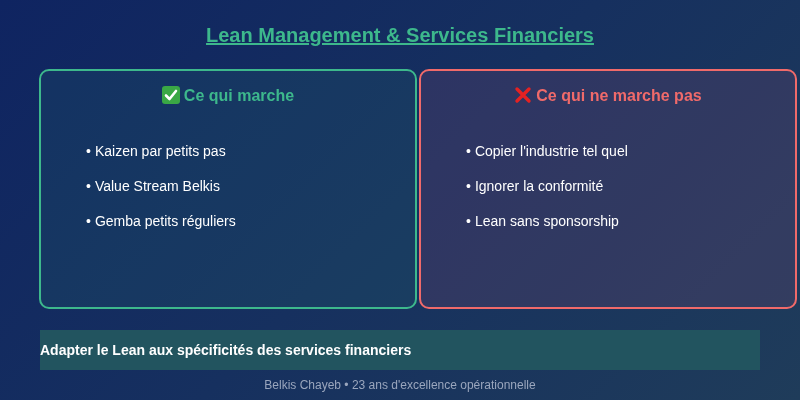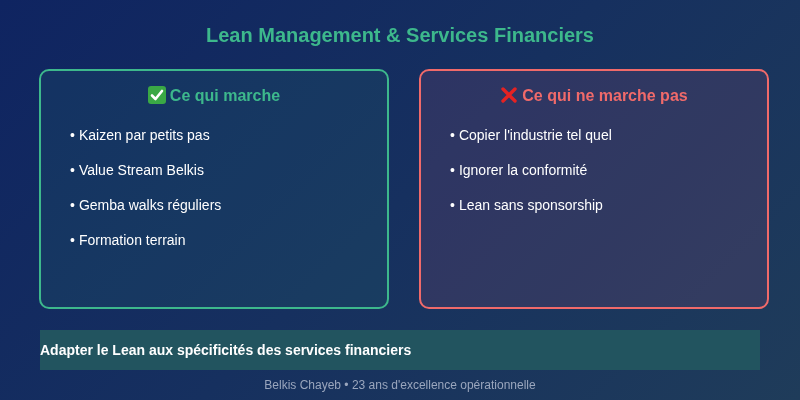--- a/index.html
+++ b/index.html
@@ -3,39 +3,39 @@
 <meta charset="utf-8">
 <style>
   html, body { margin: 0; padding: 0; }
   body {
     width: 800px; height: 400px; overflow: hidden; position: relative;
     background: linear-gradient(135deg, #0f2461 0%, #16305f 50%, #1f3c5a 100%);
     font-family: "Liberation Sans", sans-serif;
   }
   .title {
     position: absolute; top: 24px; left: 0; width: 800px; text-align: center;
-    font-size: 20px; font-weight: bold; color: #3db88c;
+    font-size: 20px; font-weight: bold; color: #3db88c; text-decoration: underline;
   }
   .card {
-    position: absolute; top: 69px; width: 350px; height: 240px;
+    position: absolute; top: 69px; width: 378px; height: 240px;
     border-radius: 10px; border: 2px solid; box-sizing: border-box;
   }
   .card.good { left: 39px; border-color: #3db88c; background: rgba(40, 110, 110, 0.18); }
   .card.bad  { left: 419px; border-color: #f06a6a; background: rgba(120, 70, 110, 0.25); }
   .card-head {
     position: absolute; top: 15px; left: 0; width: 100%; text-align: center;
     font-size: 16px; font-weight: bold;
   }
   .good .card-head { color: #3db88c; }
   .bad .card-head { color: #f06a6a; }
   .card-head .icon {
     display: inline-block; width: 18px; height: 18px; vertical-align: -3px; margin-right: 4px;
   }
   .check-icon { background: #3aa845; border-radius: 3px; }
-  .items { position: absolute; top: 56px; left: 29px; margin: 0; padding: 0; list-style: none; }
+  .items { position: absolute; top: 56px; left: 29px; margin: 16px; padding: 0; list-style: none; }
   .items li {
     font-size: 14px; color: #ffffff; height: 35px; line-height: 16px;
   }
   .items li .bullet { margin-right: 4px; }
   .banner {
     position: absolute; top: 330px; left: 40px; width: 720px; height: 40px;
     background: #22545f; line-height: 40px;
     font-size: 14px; font-weight: bold; color: #ffffff;
   }
   .footer {
@@ -52,22 +52,21 @@
   <div class="card-head">
     <span class="icon check-icon">
       <svg width="18" height="18" viewBox="0 0 18 18">
           <path d="M4 9.5 L7.5 13 L14 5" fill="none" stroke="#ffffff" stroke-width="2.6" stroke-linecap="round" stroke-linejoin="round"></path>
         </svg>
     </span><span>Ce qui marche</span>
   </div>
   <ul class="items">
     <li><span class="bullet">•</span><span>Kaizen par petits pas</span></li>
     <li><span class="bullet">•</span><span>Value Stream Belkis</span></li>
-    <li><span class="bullet">•</span><span>Gemba walks réguliers</span></li>
-    <li><span class="bullet">•</span><span>Formation terrain</span></li>
+    <li><span class="bullet">•</span><span>Gemba petits réguliers</span></li>
   </ul>
 </div>
 
 <div class="card bad">
   <div class="card-head">
     <span class="icon">
       <svg width="18" height="18" viewBox="0 0 18 18">
           <path d="M3 3 L15 15 M15 3 L3 15" fill="none" stroke="#e52222" stroke-width="3.4" stroke-linecap="round"></path>
         </svg>
     </span><span>Ce qui ne marche pas</span>

